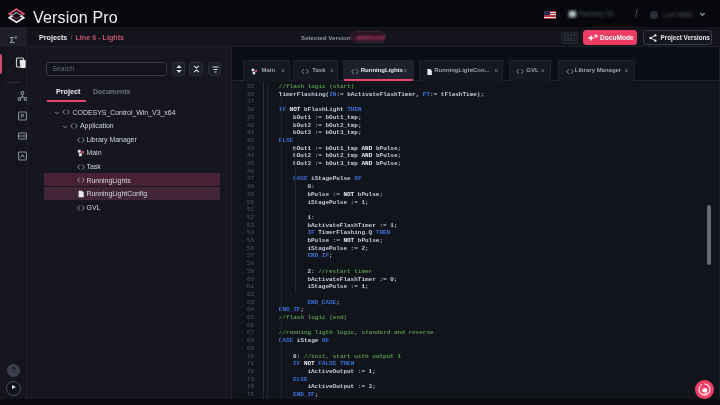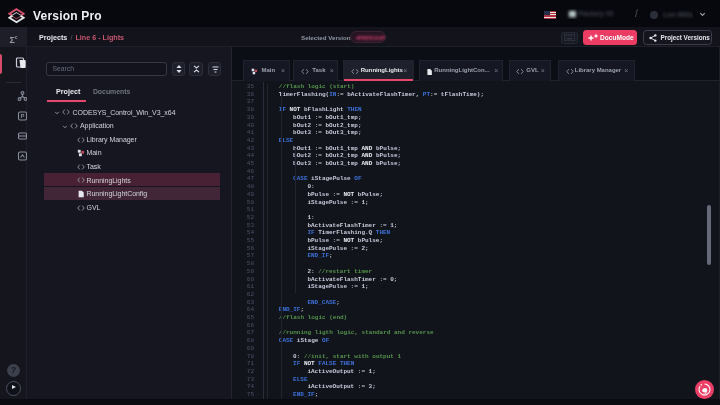--- a/index.html
+++ b/index.html
@@ -2,21 +2,21 @@
 <html><head>
 <meta charset="utf-8">
 <style>
   * { margin:0; padding:0; box-sizing:border-box; }
   html,body { width:720px; height:405px; overflow:hidden; background:#0d0e16; }
   body { font-family:"Liberation Sans", sans-serif; position:relative; }
   .abs { position:absolute; }
 
   
   #topbar { left:0; top:0; width:720px; height:27px; background:#07080e; }
-  #brand { left:33px; top:8.5px; font-size:12px; font-weight:700; color:#edeff3; letter-spacing:.2px; }
+  #brand { left:33px; top:8.5px; font-size:16px; font-weight:400; color:#edeff3; letter-spacing:.2px; }
   #flag { left:544px; top:11px; width:12px; height:7.5px; border-radius:1px; overflow:hidden; background:repeating-linear-gradient(#b03040 0 1.1px,#e8e4e0 1.1px 2.2px); }
   #flag .canton { position:absolute; left:0; top:0; width:5.5px; height:4px; background:#26304d; }
   #slash1 { left:635px; top:8px; color:#4d525e; font-size:10px; }
   #avatar { left:650px; top:10.5px; width:8px; height:8px; border-radius:50%; background:#2b2f3a; }
   .chev { width:7px; height:7px; }
 
   
   #sidebar { left:0; top:27px; width:27px; height:378px; background:transparent; border-right:1px solid #1d1f29; }
   .sicon { position:absolute; left:0; width:27px; text-align:center; color:#9298a4; }
   #selbar { left:0; top:26.5px; width:2px; height:20px; background:#d84a6b; border-radius:0 2px 2px 0; }

